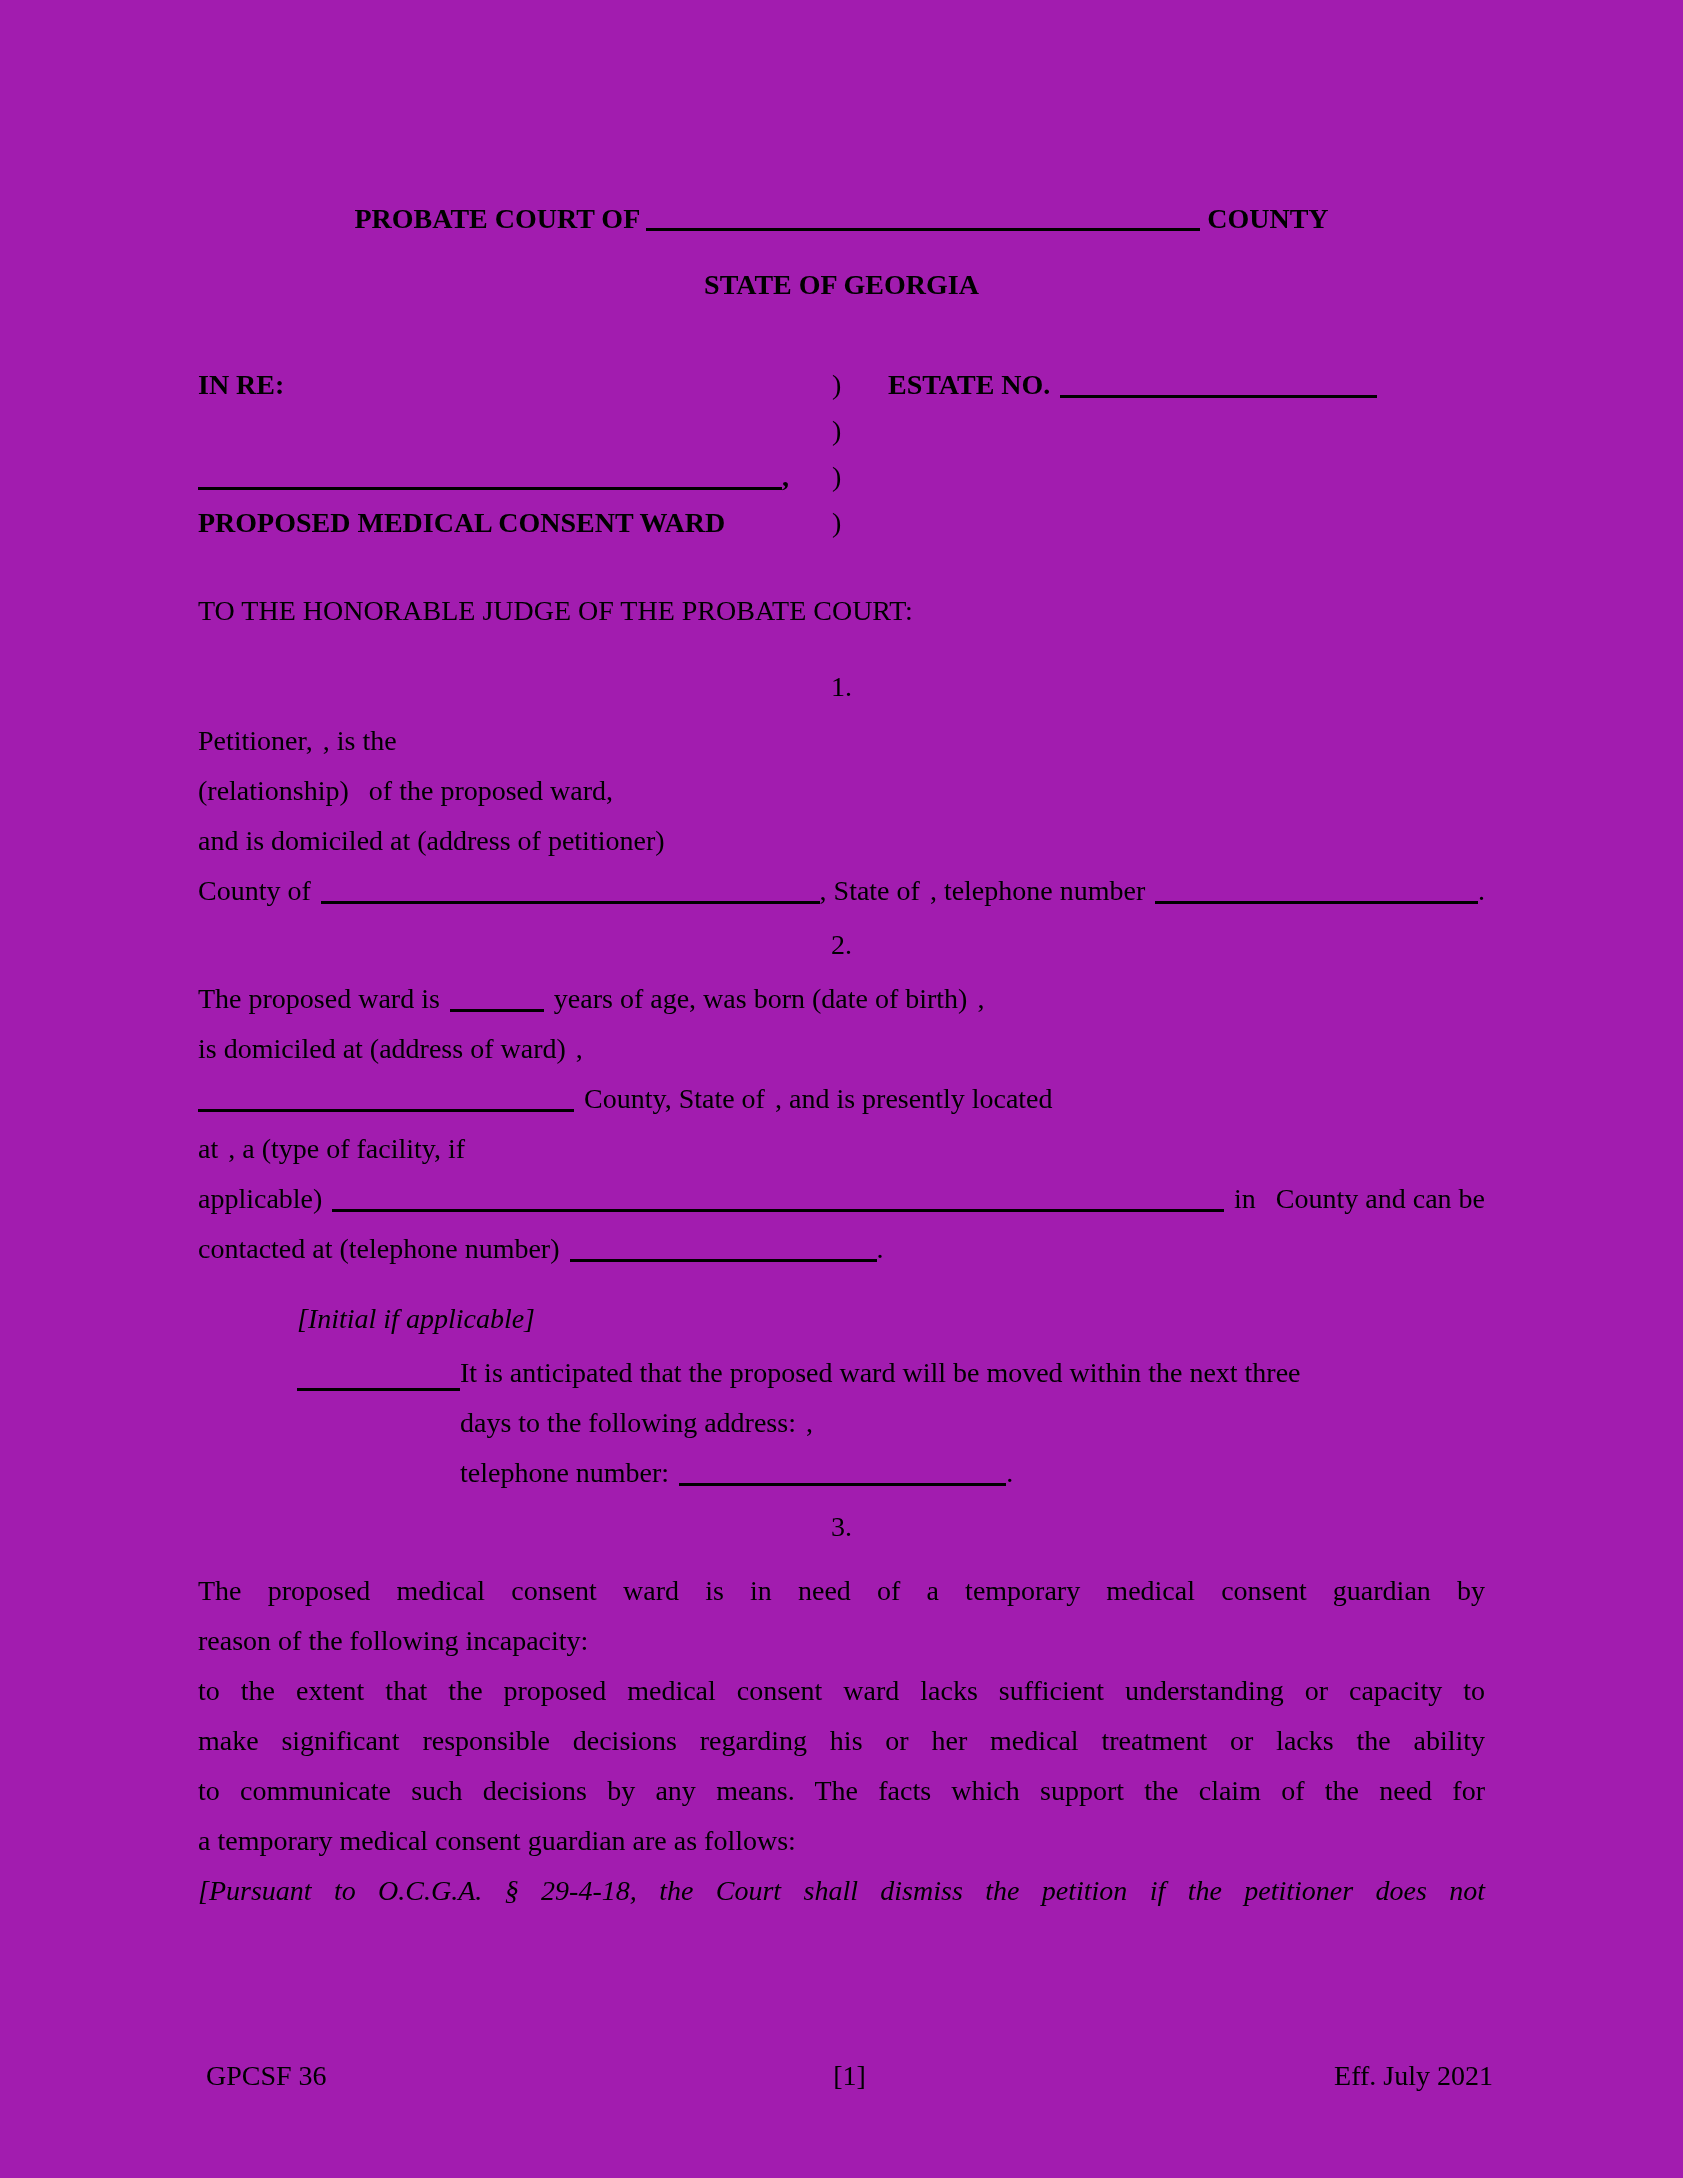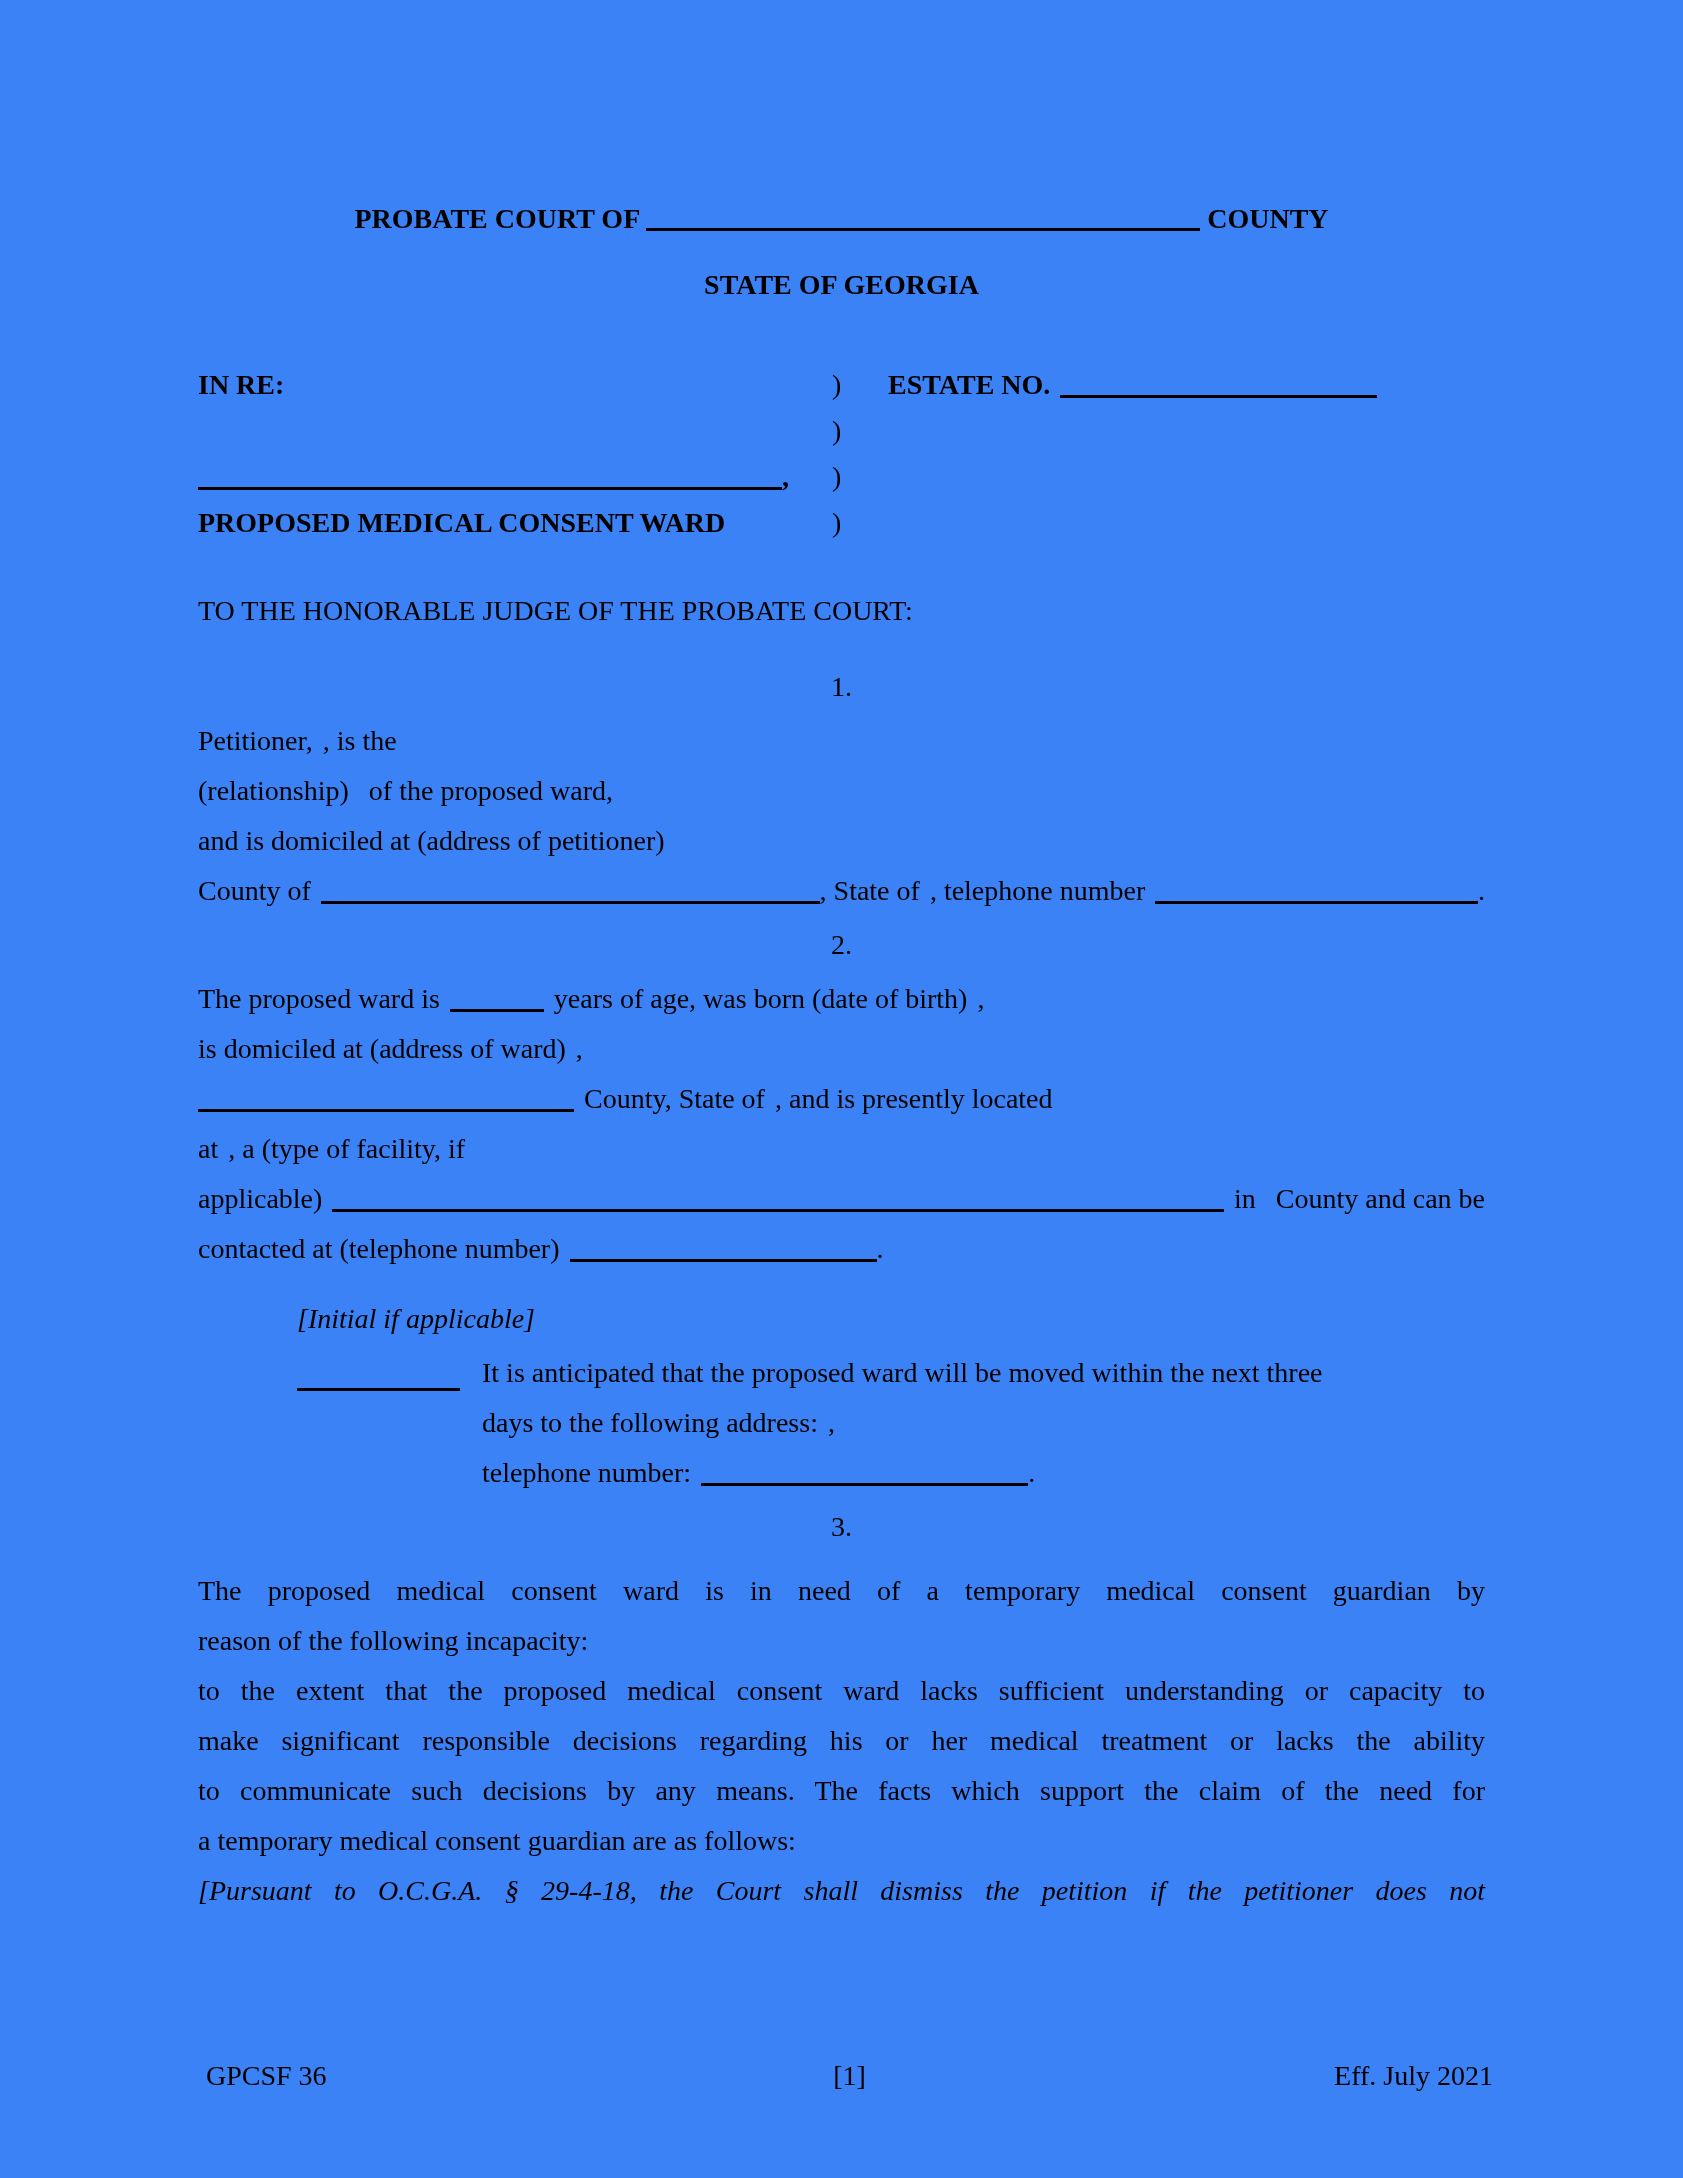--- a/index.html
+++ b/index.html
@@ -1,19 +1,19 @@
 <!DOCTYPE html>
 <html><head>
 <meta charset="utf-8">
 <style>
   html,body { margin:0; padding:0; background:#9e9e9e; }
   .page {
     position:relative;
     width:1683px; height:2178px;
-    background:#3b82f6;
+    background:#a21caf;
     color:#000000;
     font-family:"Liberation Serif", serif;
     font-size:28px;
     margin:0 auto;
     overflow:hidden;
   }
   .content { padding:194px 198px 0 198px; }
 
   .bold { font-weight:bold; }
   .italic { font-style:italic; }
@@ -58,21 +58,21 @@
   .title-block { margin-top:16px; }
   .salutation { margin-top:40px; line-height:50px; }
   .sec-num { margin-top:26px; line-height:50px; text-align:center; }
   .sec-num-tight { margin-top:4px; line-height:50px; text-align:center; }
   .para { margin-top:4px; }
   .tab { flex:0 0 99px; }
 
   .initial-label { margin-top:20px; margin-left:99px; line-height:50px; }
   .hang { margin-top:4px; display:flex; align-items:flex-start; padding-left:99px; }
   .hang-blank { flex:0 0 163px; height:0; border-bottom:3px solid #000; margin-top:40px; }
-  .hang-text { flex:1 1 auto; margin-left:22px; }
+  .hang-text { flex:1 1 auto; }
 
   .sec3 { margin-top:14px; }
 
   .footer {
     position:absolute; top:2051px; left:8px;
     width:1683px; box-sizing:border-box;
     padding:0 198px; line-height:50px;
   }
   .footer-left { float:left; }
   .footer-right { float:right; }

